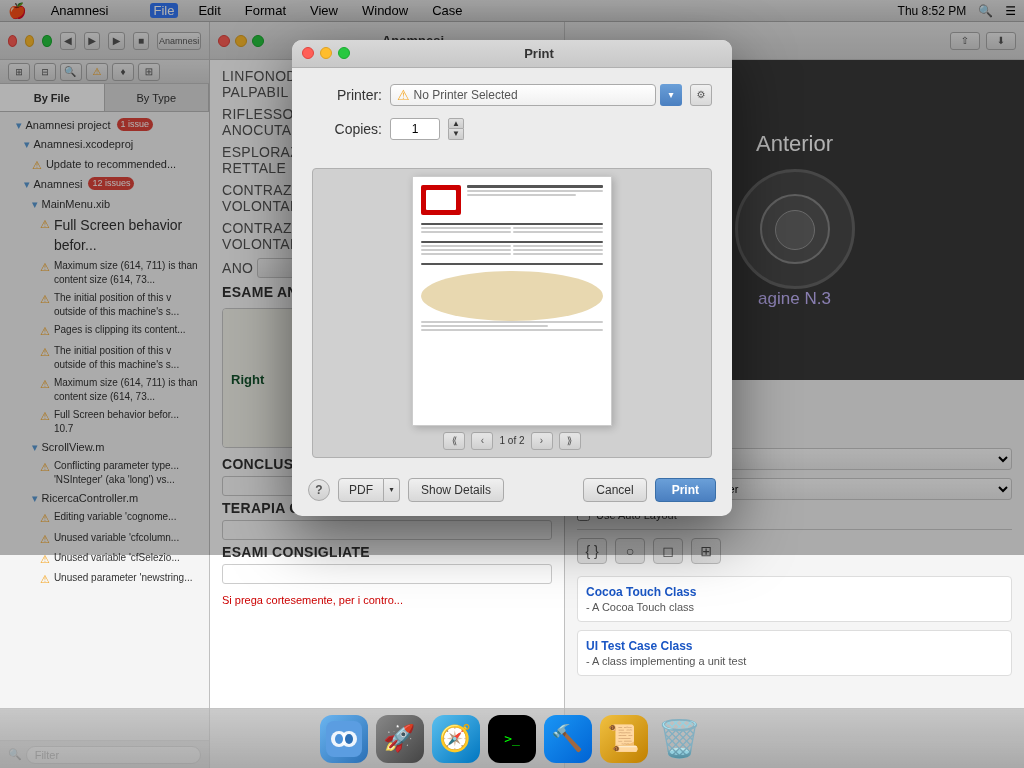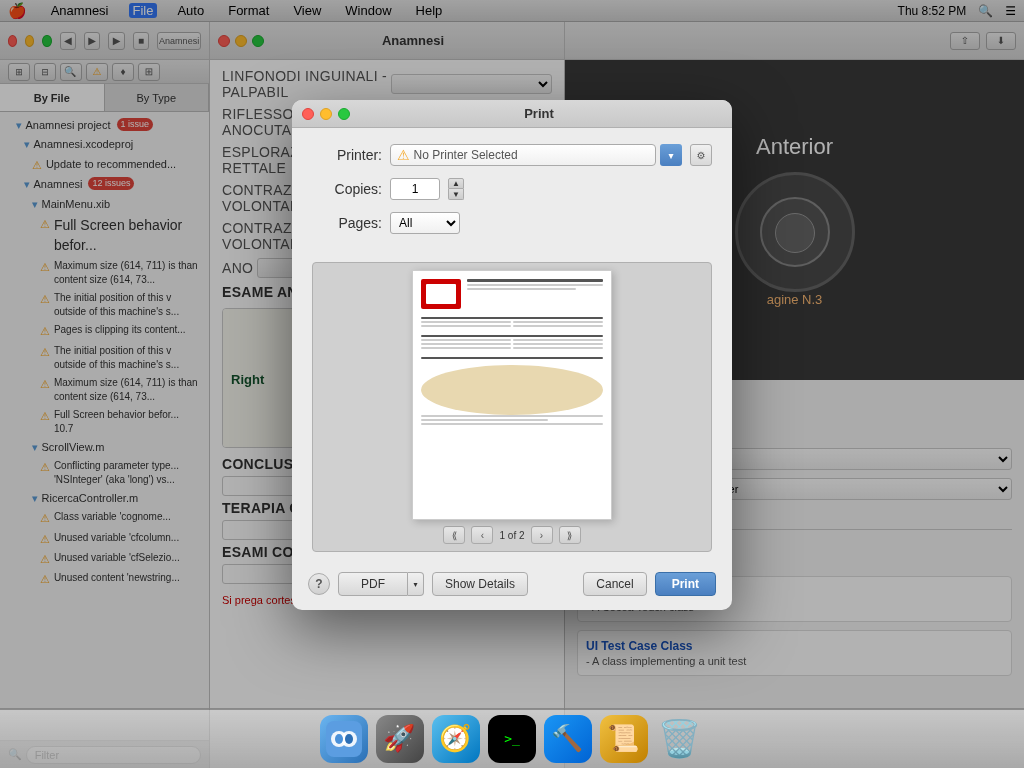--- a/index.html
+++ b/index.html
@@ -31,20 +31,21 @@
     .menubar-item {
       font-size: 13px;
       color: #000;
       cursor: pointer;
       padding: 0 4px;
     }
     .menubar-item.active {
       background: #3478f6;
       color: #fff;
       border-radius: 3px;
+      margin-left: 21px;
     }
     .apple-logo {
       font-size: 15px;
       margin-right: 4px;
     }
     .menubar-right {
       margin-left: auto;
       display: flex;
       align-items: center;
       gap: 12px;
@@ -329,22 +330,22 @@
       justify-content: center;
     }
     .circle-inner {
       width: 70px;
       height: 70px;
       border-radius: 50%;
       border: 2px solid #888;
       background: #555;
     }
     .pagine-label {
-      color: #fdba74;
-      font-size: 13px;
+      color: #c4b5fd;
+      font-size: 17px;
     }
 
     .builder-bottom {
       flex: 1;
       background: #f5f5f5;
       padding: 12px;
     }
     .builder-section-title {
       font-size: 12px;
       font-weight: 600;
@@ -415,21 +416,21 @@
       font-size: 11px;
       color: #555;
     }
 
     
     .overlay {
       position: absolute;
       top: 0;
       left: 0;
       width: 1024px;
-      height: 710px;
+      height: 555px;
       background: rgba(0,0,0,0.3);
       z-index: 200;
       display: flex;
       align-items: center;
       justify-content: center;
     }
 
     .print-dialog {
       width: 440px;
       background: #ececec;
@@ -657,21 +658,21 @@
       font-size: 12px;
       font-weight: 600;
       color: #555;
       cursor: pointer;
     }
     .pdf-btn {
       height: 24px;
       background: linear-gradient(to bottom, #f0f0f0, #d8d8d8);
       border: 1px solid #aaa;
       border-radius: 4px 0 0 4px;
-      padding: 0 22px;
+      padding: 0 10px;
       font-size: 12px;
       color: #333;
       cursor: pointer;
       display: flex;
       align-items: center;
     }
     .pdf-arrow-btn {
       height: 24px;
       width: 16px;
       background: linear-gradient(to bottom, #f0f0f0, #d8d8d8);
@@ -755,25 +756,25 @@
     .dock-icon.scripts { background: linear-gradient(135deg, #f0c040, #c08000); }
     .dock-icon.trash { background: transparent; }
   </style>
 </head>
 <body>
 
 <div class="menubar">
   <span class="apple-logo">🍎</span>
   <span class="menubar-item">Anamnesi</span>
   <span class="menubar-item active">File</span>
-  <span class="menubar-item">Auto</span>
+  <span class="menubar-item">Edit</span>
   <span class="menubar-item">Format</span>
   <span class="menubar-item">View</span>
   <span class="menubar-item">Window</span>
-  <span class="menubar-item">Help</span>
+  <span class="menubar-item">Case</span>
   <div class="menubar-right">
     <span>Thu 8:52 PM</span>
     <span>🔍</span>
     <span>☰</span>
   </div>
 </div>
 
 <div class="app-area">
 
   <div class="left-panel">
@@ -857,33 +858,33 @@
       <div class="tree-item level3">
         <span class="warn-icon">⚠</span>
         <span style="font-size:10px;">Conflicting parameter type... 'NSInteger' (aka 'long') vs...</span>
       </div>
       <div class="tree-item level2">
         <span class="folder-icon">▾</span>
         <span>RicercaController.m</span>
       </div>
       <div class="tree-item level3">
         <span class="warn-icon">⚠</span>
-        <span style="font-size:10px;">Class variable 'cognome...</span>
+        <span style="font-size:10px;">Editing variable 'cognome...</span>
       </div>
       <div class="tree-item level3">
         <span class="warn-icon">⚠</span>
         <span style="font-size:10px;">Unused variable 'cfcolumn...</span>
       </div>
       <div class="tree-item level3">
         <span class="warn-icon">⚠</span>
         <span style="font-size:10px;">Unused variable 'cfSeleziо...</span>
       </div>
       <div class="tree-item level3">
         <span class="warn-icon">⚠</span>
-        <span style="font-size:10px;">Unused content 'newstring...</span>
+        <span style="font-size:10px;">Unused parameter 'newstring...</span>
       </div>
     </div>
     <div class="search-bar">
       <span style="font-size:11px;color:#888;">🔍</span>
       <input class="search-input" type="text" placeholder="Filter" style="">
     </div>
   </div>
 
   <div class="center-panel">
     <div class="center-toolbar">
@@ -1048,26 +1049,20 @@
 
       <div class="print-row">
         <span class="print-field-label">Copies:</span>
         <input class="print-copies-input" type="text" value="1" style="">
         <div class="stepper">
           <div class="stepper-btn">▲</div>
           <div class="stepper-btn">▼</div>
         </div>
       </div>
 
-      <div class="print-row">
-        <span class="print-field-label">Pages:</span>
-        <select class="print-pages-select">
-          <option>All</option>
-        </select>
-      </div>
     </div>
 
     <div class="preview-area">
       <div class="preview-doc">
         <div class="preview-doc-inner">
           <div class="preview-header">
             <div class="preview-logo">
               <div class="preview-logo-inner"></div>
             </div>
             <div class="preview-title-block">

